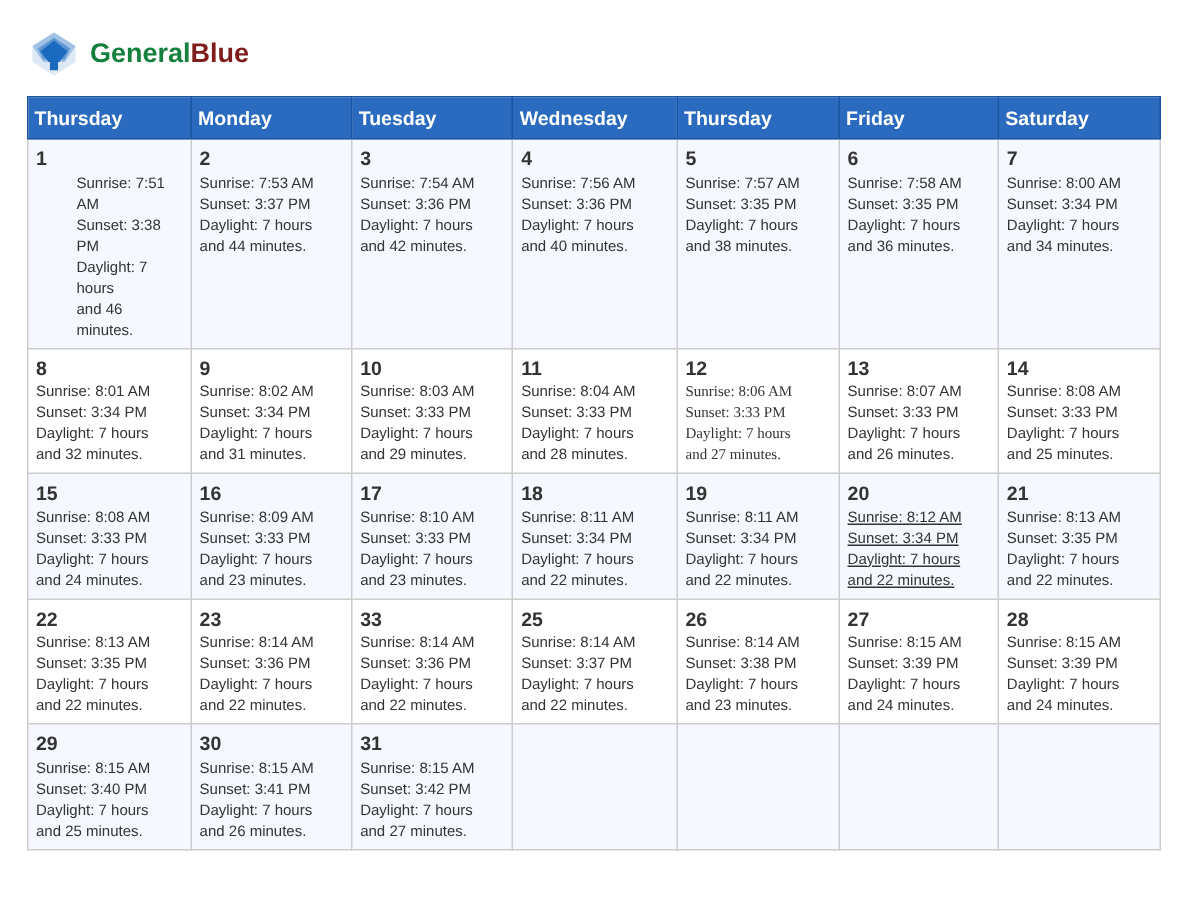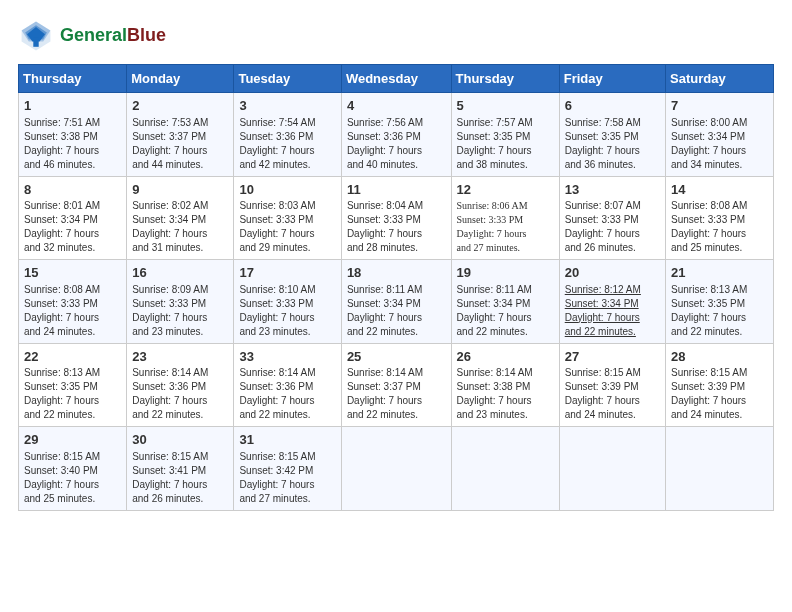--- a/index.html
+++ b/index.html
@@ -127,21 +127,21 @@
           <th>Wednesday</th>
           <th>Thursday</th>
           <th>Friday</th>
           <th>Saturday</th>
         </tr>
     </thead>
     <tbody id="calendar-body">
     <tr>
           <td>
             <span class="day-num">1</span>
-            <div class="day-info" style="white-space: pre-line;">Sunrise: 7:51 AM
+            <div class="day-info" style="white-space: pre-line; margin-left: 27px;">Sunrise: 7:51 AM
 Sunset: 3:38 PM
 Daylight: 7 hours
 and 46 minutes.</div>
           </td>
           <td>
             <span class="day-num">2</span>
             <div class="day-info" style="white-space: pre-line;">Sunrise: 7:53 AM
 Sunset: 3:37 PM
 Daylight: 7 hours
 and 44 minutes.</div>

